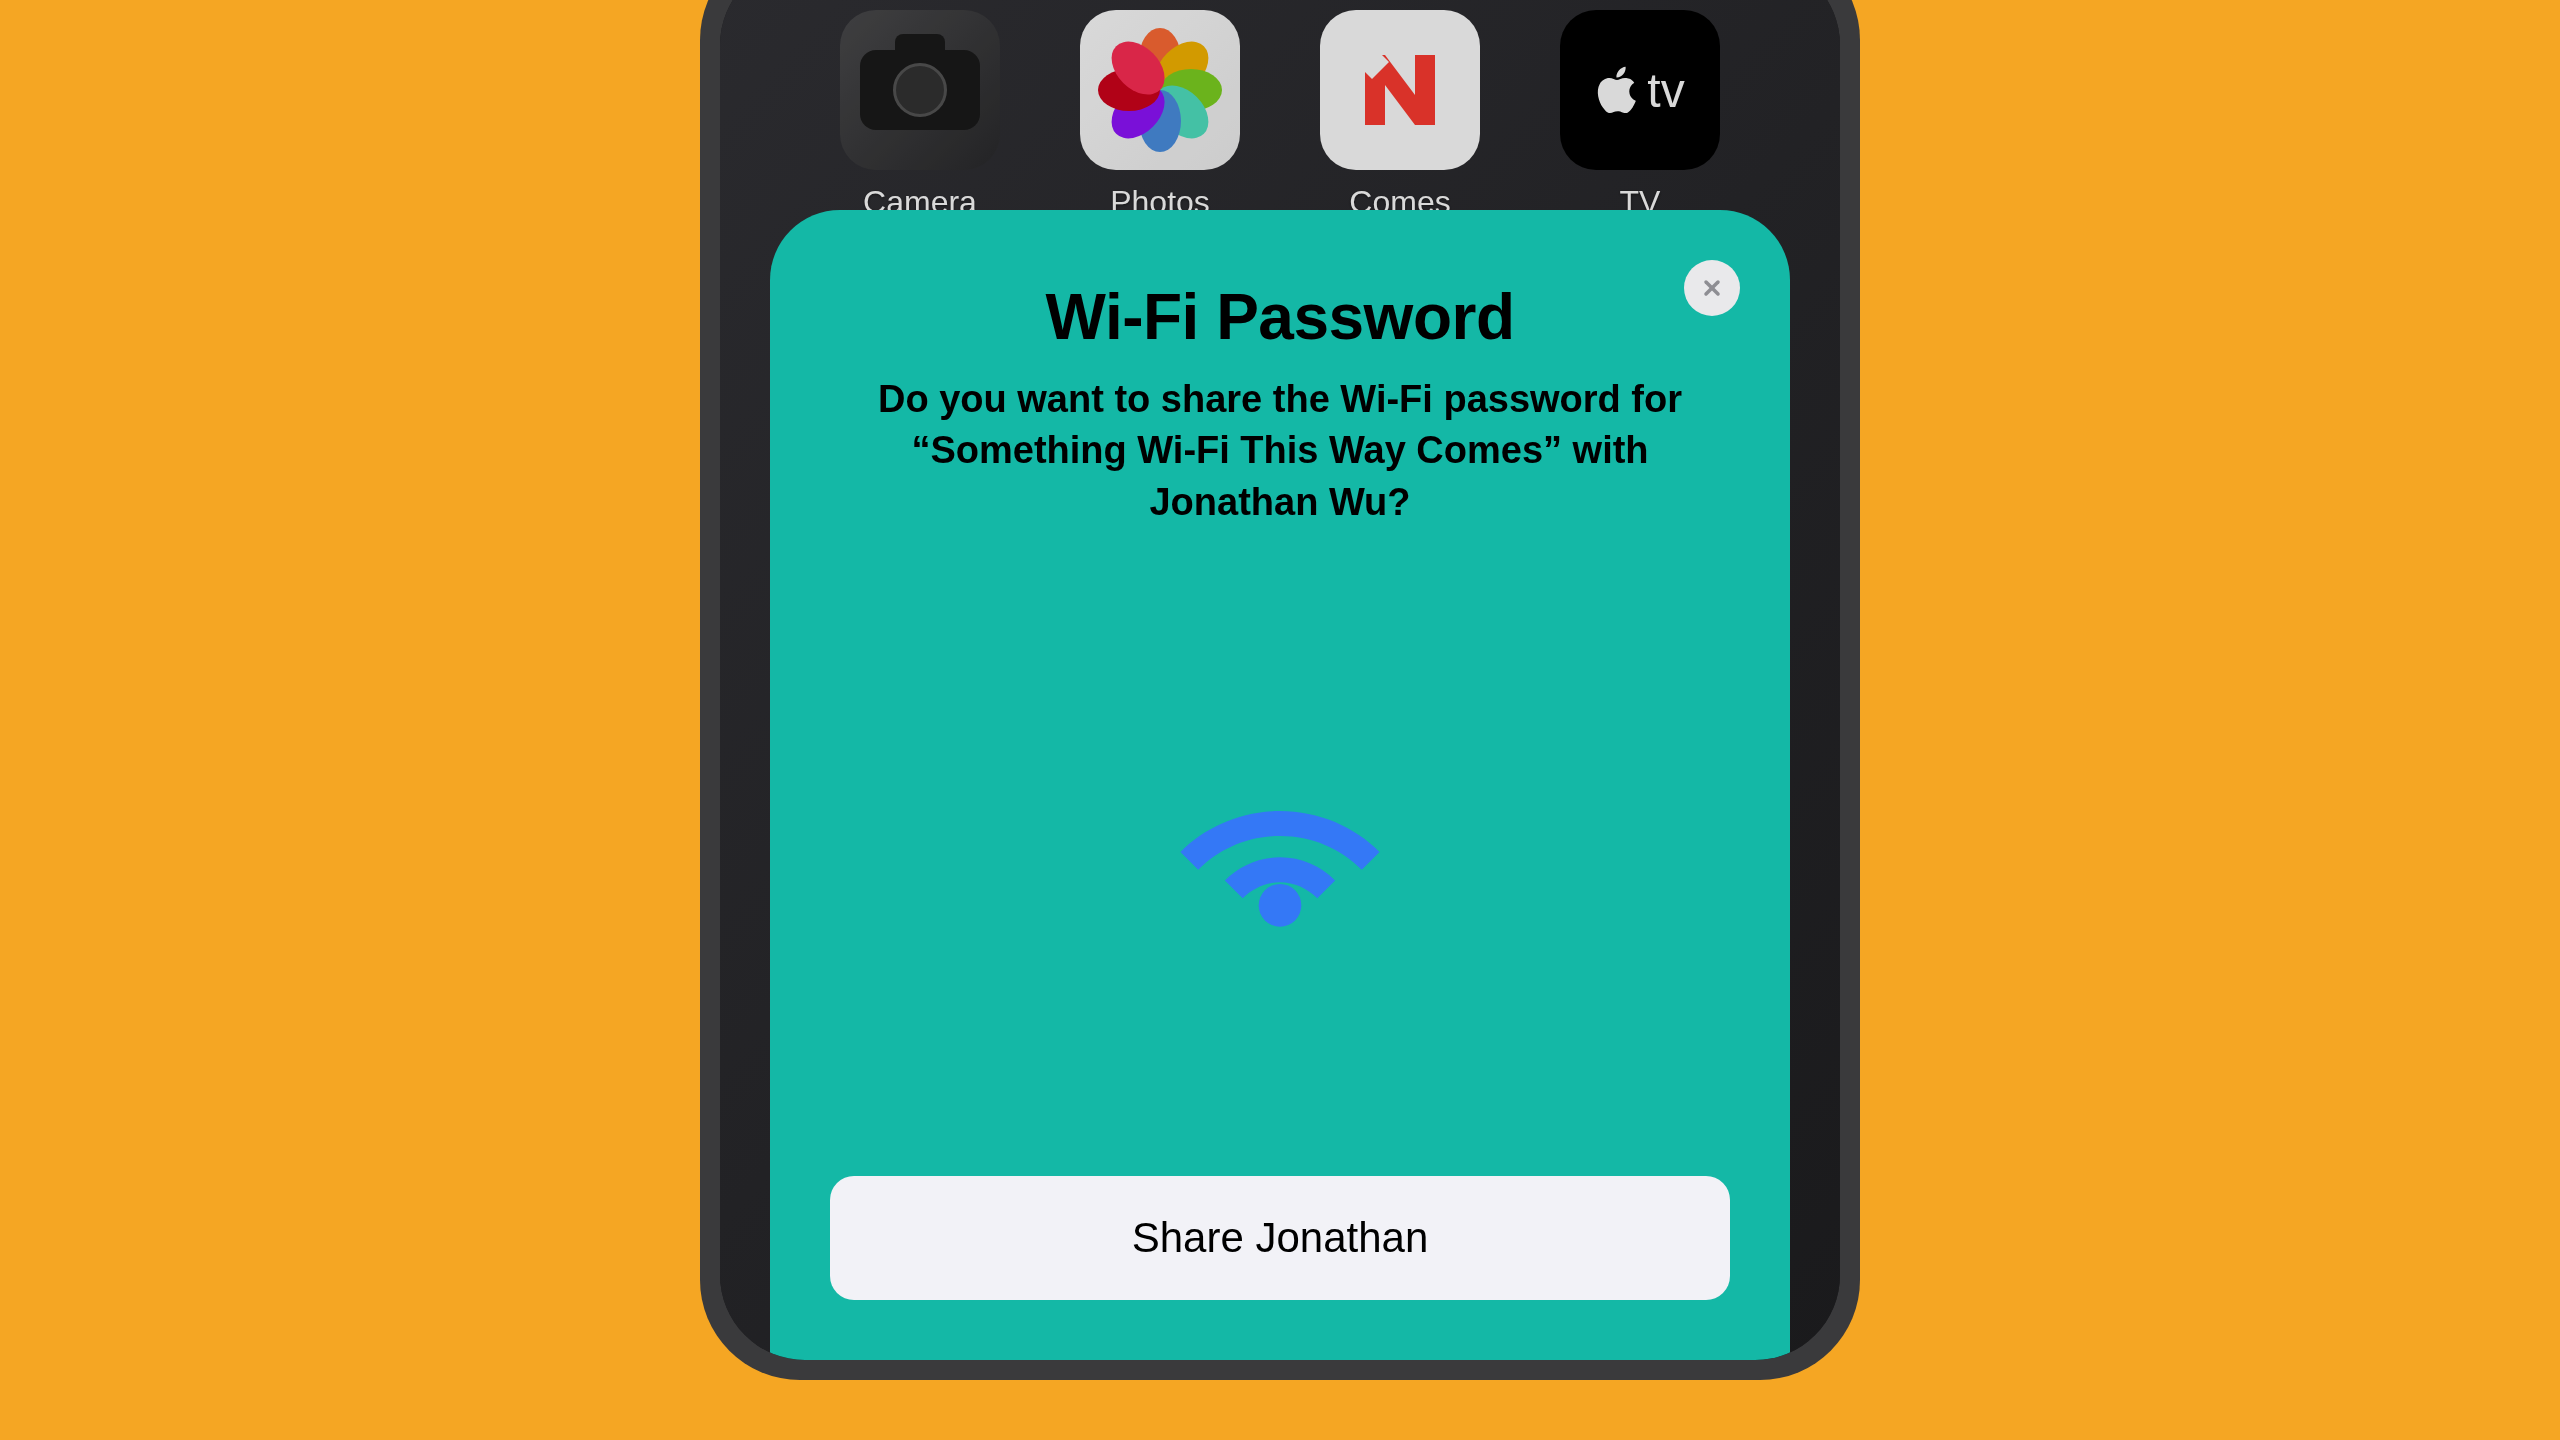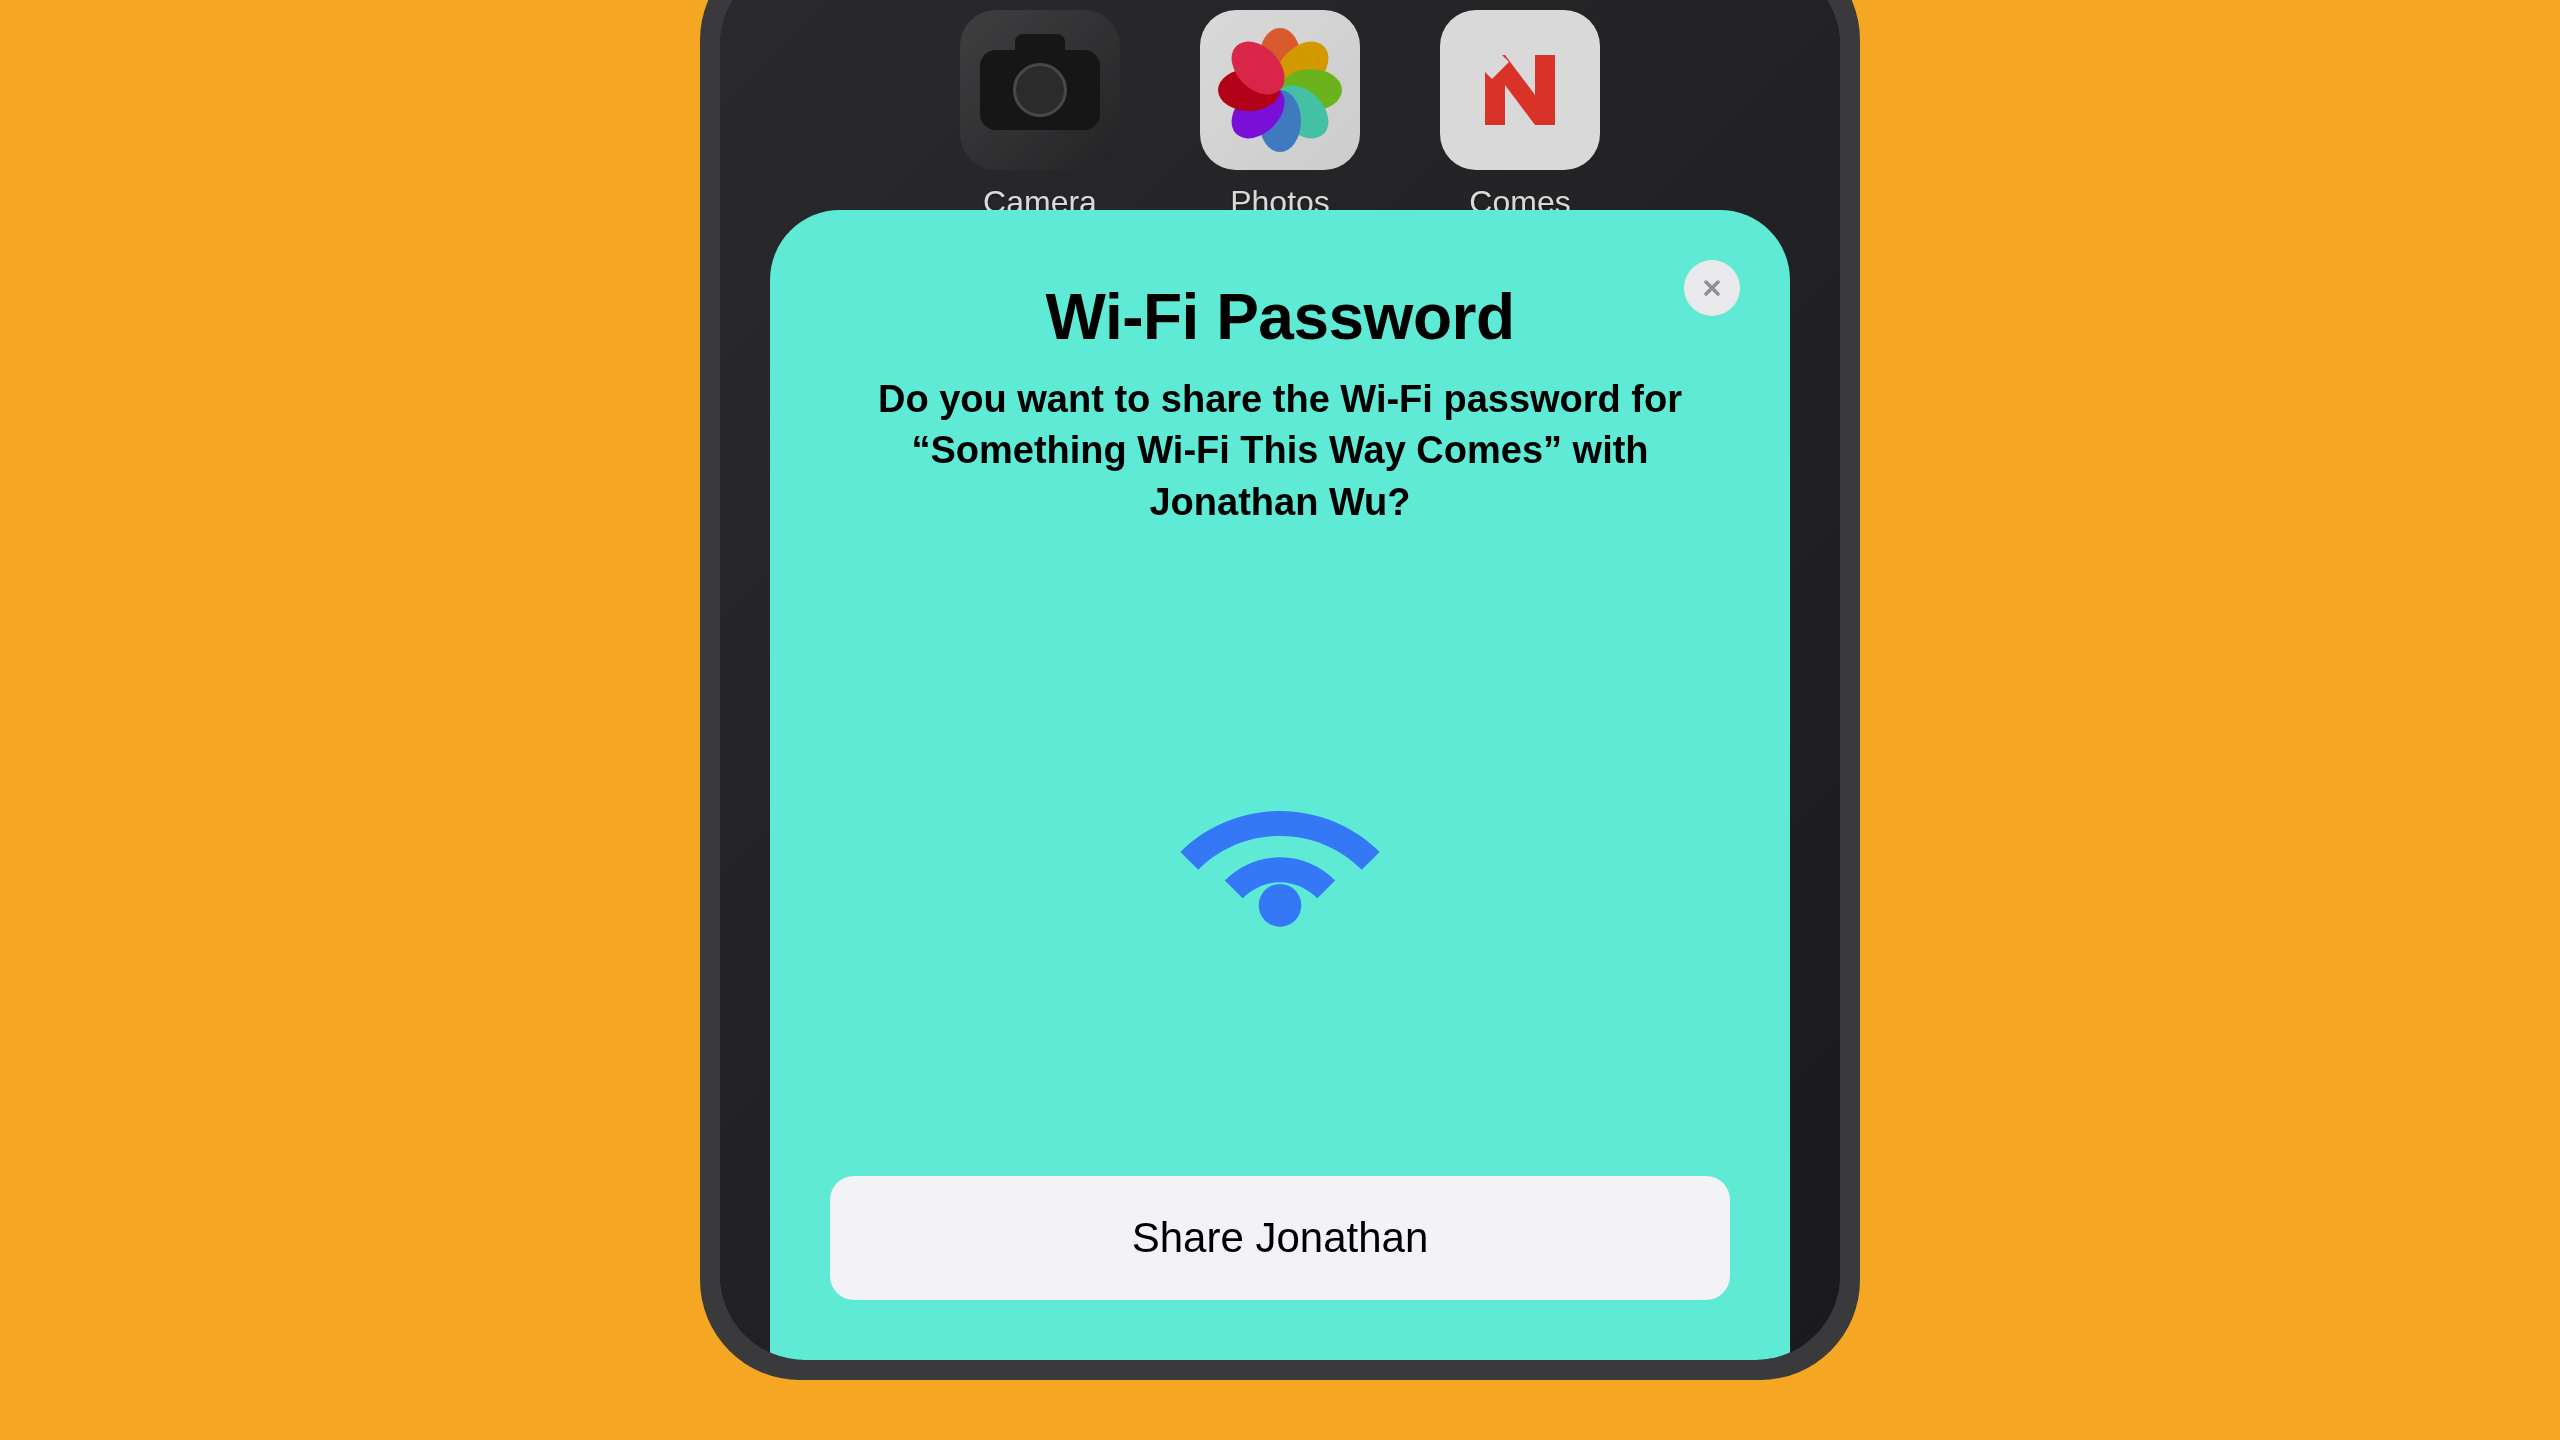--- a/index.html
+++ b/index.html
@@ -93,21 +93,21 @@
       font-weight: 400;
       text-shadow: 0 1px 3px rgba(0,0,0,0.5);
     }
     
     .modal-sheet {
       position: absolute;
       top: 250px;
       left: 50px;
       right: 50px;
       bottom: 0;
-      background: #5eead4;
+      background: #14b8a6;
       border-radius: 70px 70px 0 0;
       padding: 70px 60px 60px;
       display: flex;
       flex-direction: column;
     }
     
     .close-button {
       position: absolute;
       top: 50px;
       right: 50px;
@@ -267,20 +267,31 @@
         <div class="app-item">
           <div class="app-icon news">
             <svg class="news-n" viewBox="0 0 100 100">
               <path d="M15 15 L15 85 L35 85 L35 45 L65 85 L85 85 L85 15 L65 15 L65 55 L35 15 Z" fill="#ff3b30"></path>
               <rect x="10" y="10" width="24" height="24" fill="#fff" transform="rotate(45 22 22)"></rect>
             </svg>
           </div>
           <span class="app-label">Comes</span>
         </div>
 
+        <div class="app-item">
+          <div class="app-icon tv">
+            <div class="appletv-content">
+              <svg width="44" height="52" viewBox="0 0 24 28" fill="white">
+                <path d="M18.7 14.8c0-3.2 2.6-4.7 2.7-4.8-1.5-2.2-3.8-2.5-4.6-2.5-2-.2-3.8 1.1-4.8 1.1s-2.5-1.1-4.2-1.1c-2.1 0-4.1 1.3-5.2 3.2-2.2 3.9-.6 9.6 1.6 12.7 1.1 1.5 2.3 3.2 4 3.2 1.6-.1 2.2-1 4.2-1s2.5 1 4.2 1c1.7 0 2.8-1.6 3.9-3.1 1.2-1.8 1.7-3.5 1.8-3.6-.1 0-3.5-1.3-3.6-5.1zm-3.3-9.4c.9-1.1 1.5-2.6 1.3-4.1-1.3.1-2.8.9-3.7 2-0.8.9-1.5 2.4-1.3 3.9 1.4.1 2.8-.7 3.7-1.8z"></path>
+              </svg>
+              <span style="font-size:48px;font-weight:500;">tv</span>
+            </div>
+          </div>
+          <span class="app-label">TV</span>
+        </div>
 
       </div>
     </div>
 
     <div class="modal-sheet">
 
       <button class="close-button">
         <svg viewBox="0 0 24 24" fill="none" stroke="#8e8e93" stroke-width="3.5" stroke-linecap="round">
           <line x1="6" y1="6" x2="18" y2="18"></line>
           <line x1="18" y1="6" x2="6" y2="18"></line>

